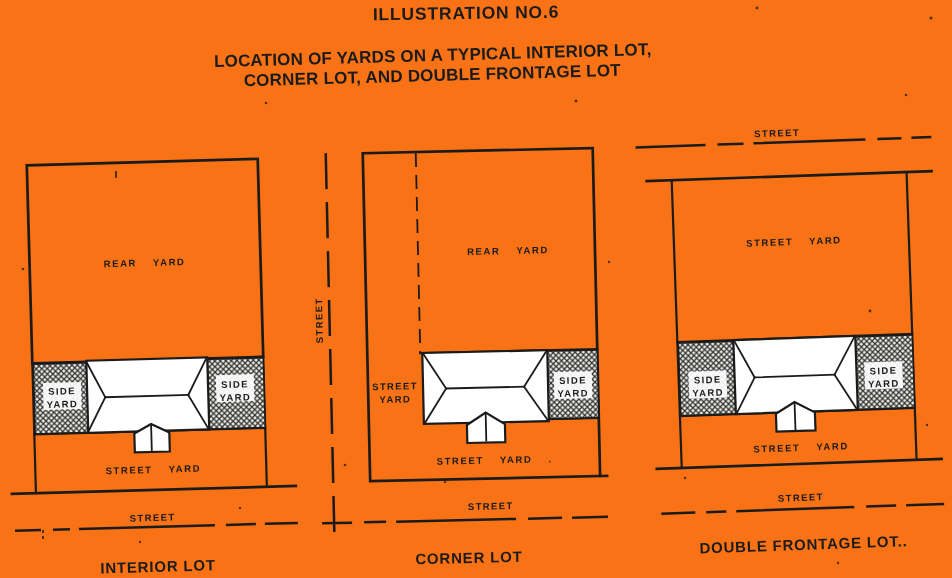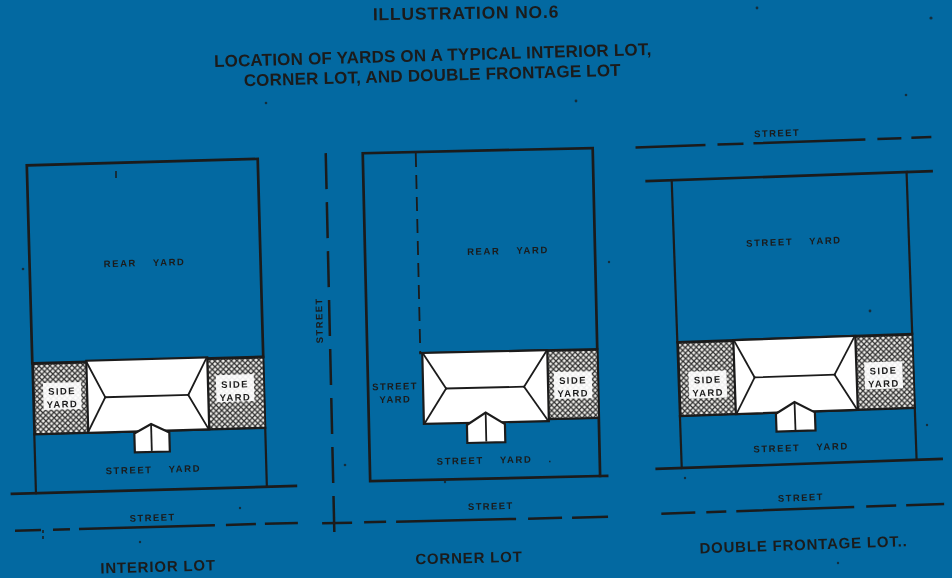--- a/index.html
+++ b/index.html
@@ -1,19 +1,19 @@
 <!DOCTYPE html>
 <html><head>
 <meta charset="utf-8">
 <style>
   html,body{margin:0;padding:0;background:#ffffff;}
   .page{
     position:relative;
     width:952px;height:578px;
-    background:#0369a1;
+    background:#f97316;
     overflow:hidden;
     font-family:"Liberation Sans","DejaVu Sans",sans-serif;
   }
   svg{display:block;}
   svg text{
     fill:#1b1b1b;
     font-family:"Liberation Sans","DejaVu Sans",sans-serif;
     font-weight:bold;
     text-anchor:middle;
   }

